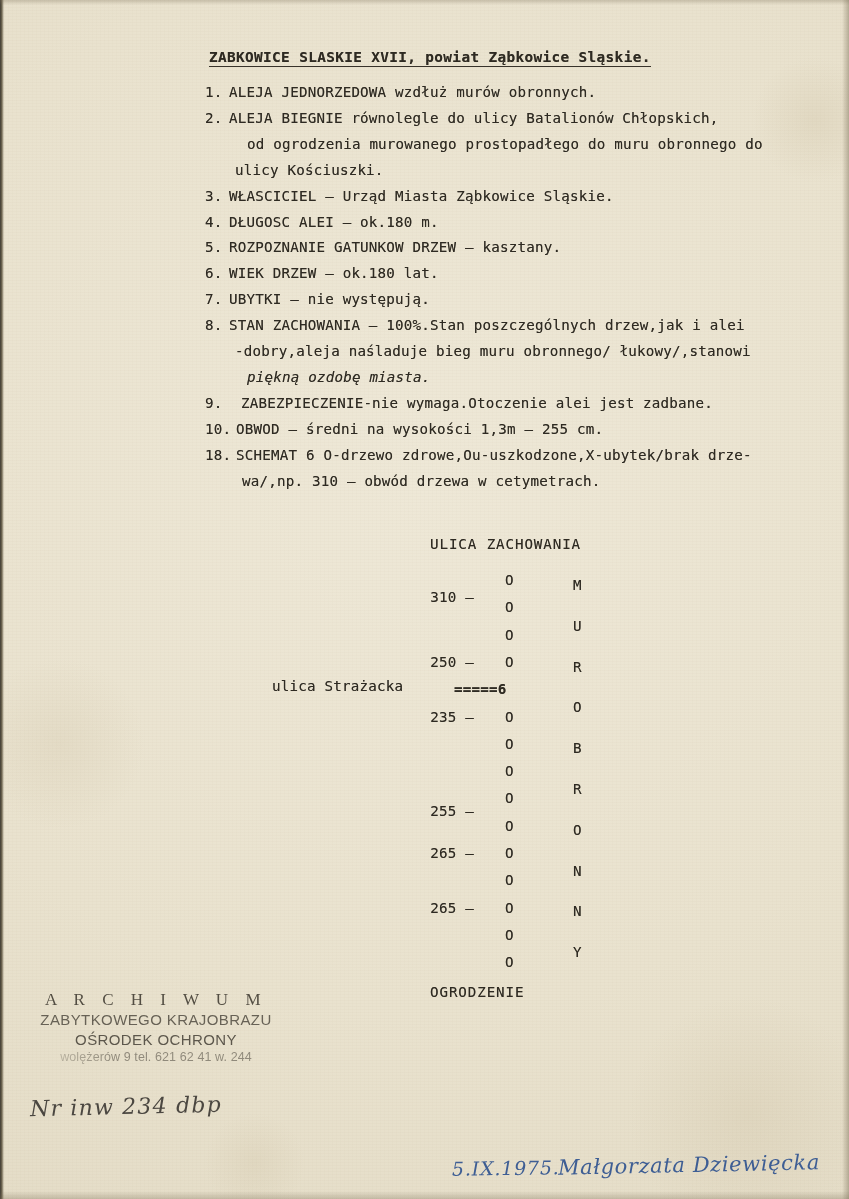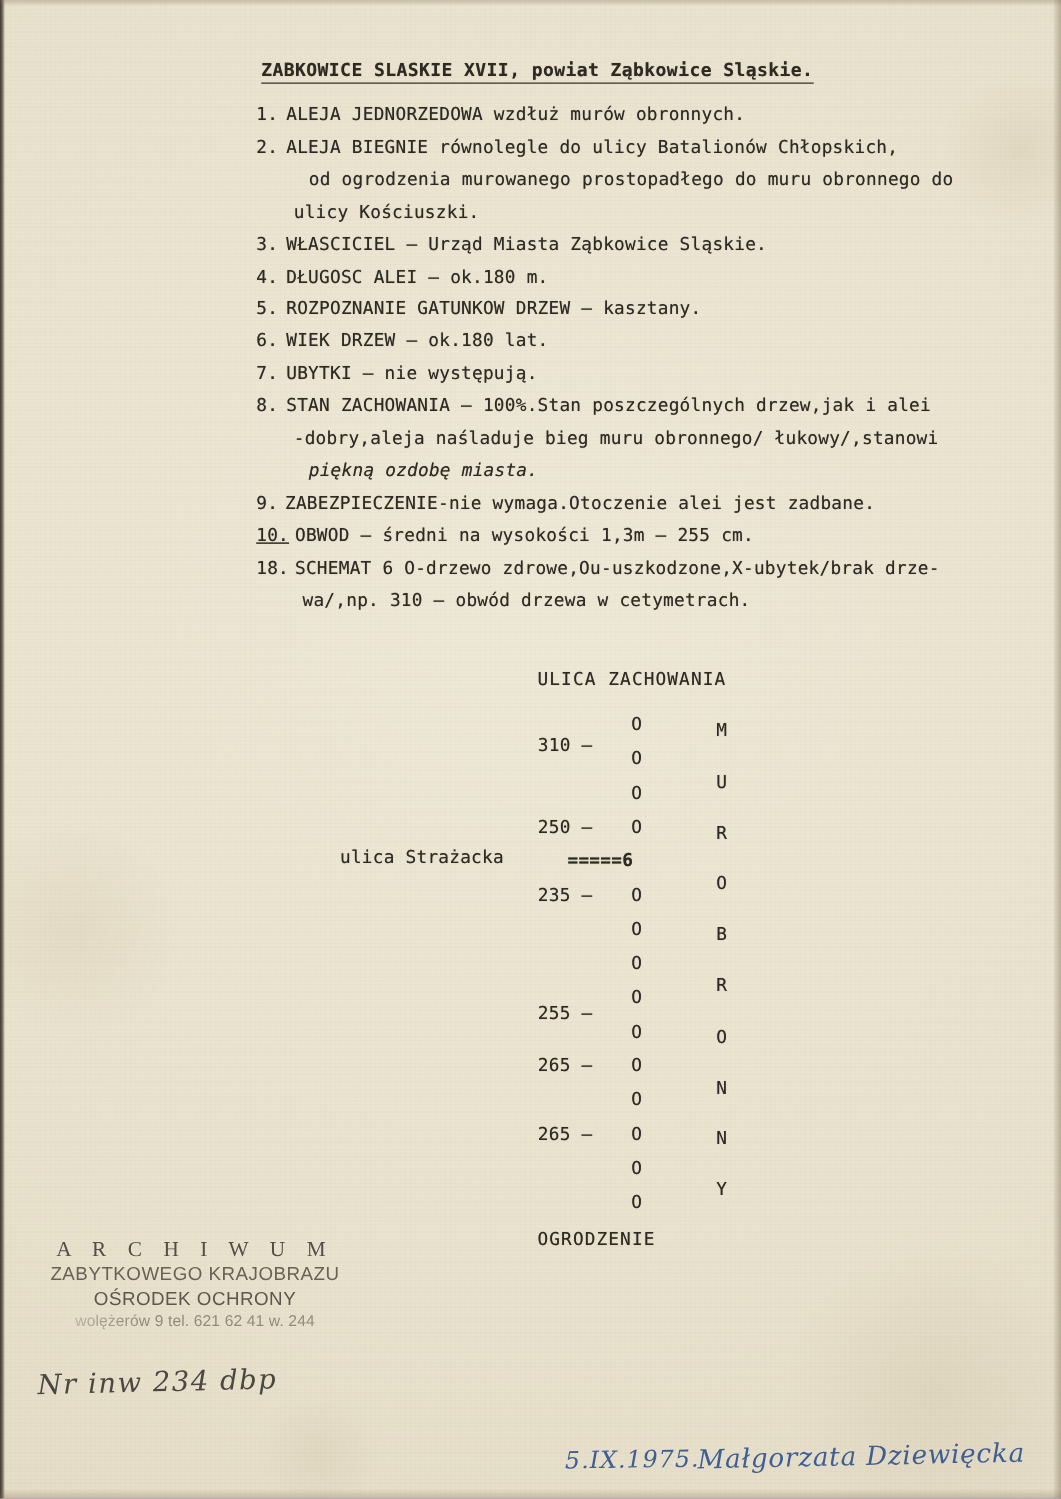--- a/index.html
+++ b/index.html
@@ -198,22 +198,22 @@
       <div class="tw" style="left: 229px; top: 240.4px;">ROZPOZNANIE GATUNKOW DRZEW – kasztany.</div>
       <div class="tw" style="left: 205px; top: 266.3px;">6.</div>
       <div class="tw" style="left: 229px; top: 266.3px;">WIEK DRZEW – ok.180 lat.</div>
       <div class="tw" style="left: 205px; top: 292.2px;">7.</div>
       <div class="tw" style="left: 229px; top: 292.2px;">UBYTKI – nie występują.</div>
       <div class="tw" style="left: 205px; top: 318.1px;">8.</div>
       <div class="tw" style="left: 229px; top: 318.1px;">STAN ZACHOWANIA – 100%.Stan poszczególnych drzew,jak i alei</div>
       <div class="tw" style="left: 235px; top: 344px;">-dobry,aleja naśladuje bieg muru obronnego/ łukowy/,stanowi</div>
       <div class="tw" style="left: 247px; top: 369.9px; font-style: italic;">piękną ozdobę miasta.</div>
       <div class="tw" style="left: 205px; top: 395.8px;">9.</div>
-      <div class="tw" style="left: 228px; top: 395.8px;">ZABEZPIECZENIE-nie wymaga.Otoczenie alei jest zadbane.</div>
-      <div class="tw" style="left: 205px; top: 421.7px; text-decoration: underline;">10.</div>
+      <div class="tw" style="left: 241px; top: 395.8px;">ZABEZPIECZENIE-nie wymaga.Otoczenie alei jest zadbane.</div>
+      <div class="tw" style="left: 205px; top: 421.7px;">10.</div>
       <div class="tw" style="left: 236px; top: 421.7px;">OBWOD – średni na wysokości 1,3m – 255 cm.</div>
       <div class="tw" style="left: 205px; top: 447.6px;">18.</div>
       <div class="tw" style="left: 236px; top: 447.6px;">SCHEMAT 6 O-drzewo zdrowe,Ou-uszkodzone,X-ubytek/brak drze-</div>
       <div class="tw" style="left: 242px; top: 473.5px;">wa/,np. 310 – obwód drzewa w cetymetrach.</div>
     </div>
 
   <div class="tw" id="schema-heading">ULICA ZACHOWANIA</div>
 
   <div class="tw" id="side-street">ulica Strażacka</div>
 

